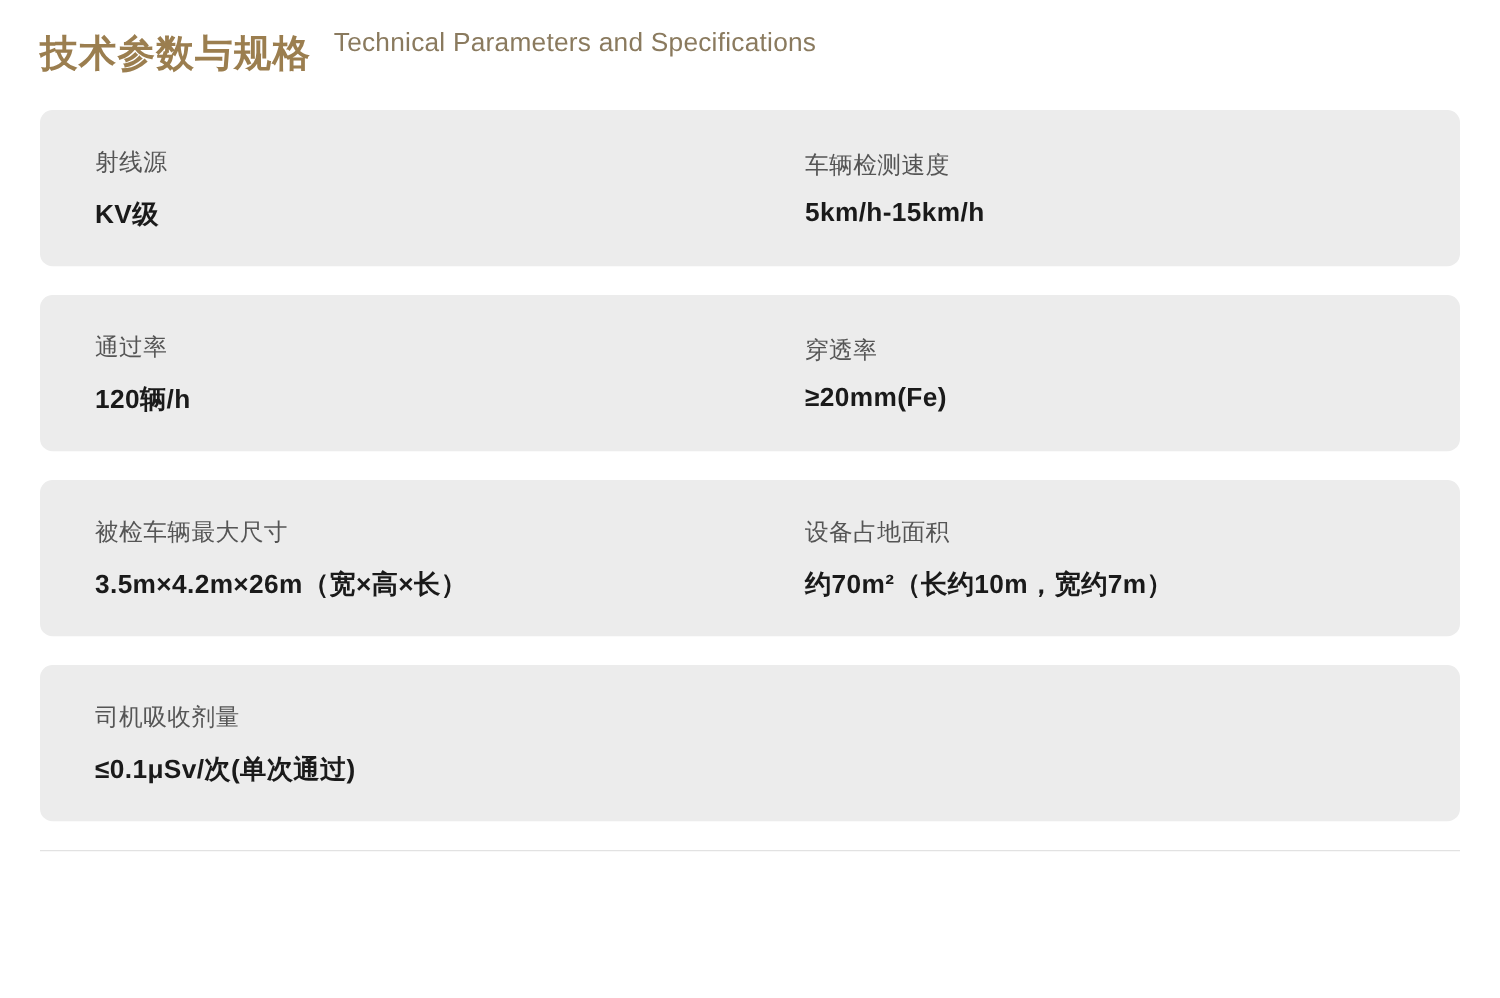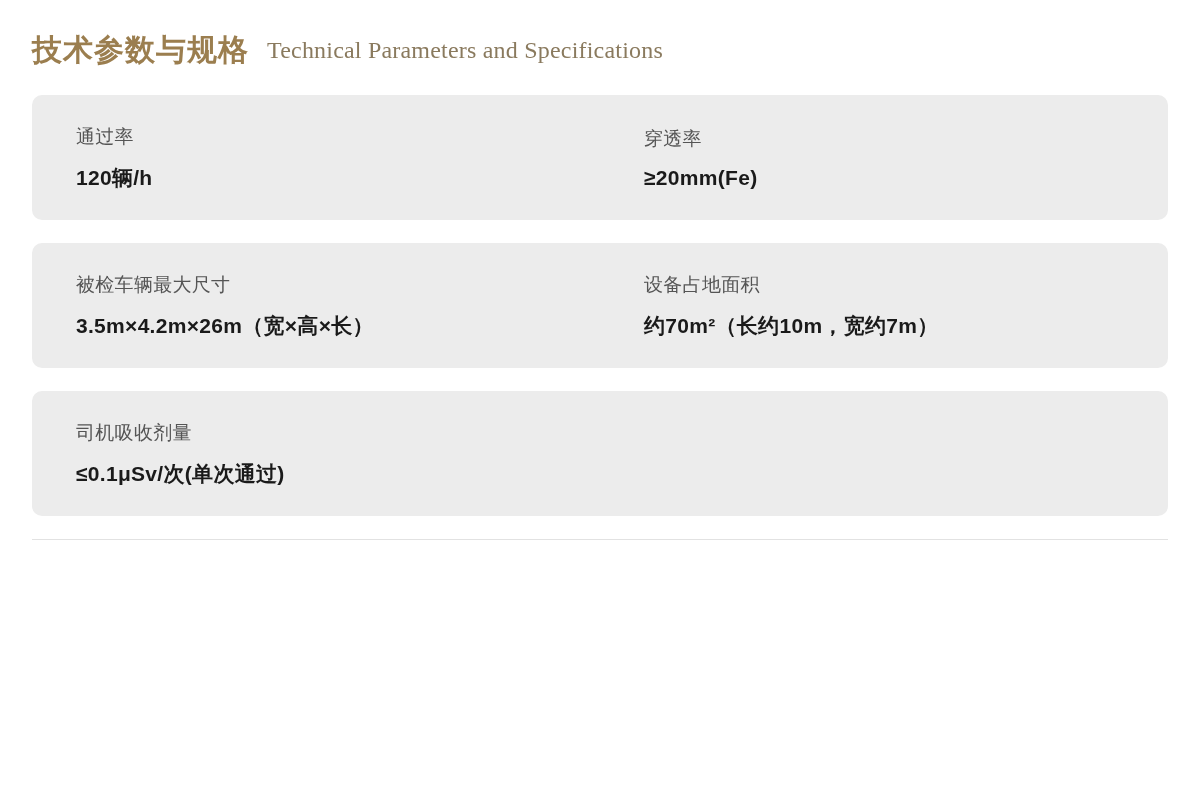--- a/index.html
+++ b/index.html
@@ -16,36 +16,35 @@
   }
   .page {
     width: 1200px;
     height: 798px;
     position: relative;
     box-sizing: border-box;
     padding: 0 32px;
   }
   .header {
     display: flex;
-    align-items: center;
-    padding-top: 30px;
+    align-items: flex-start;
+    padding-top: 23px;
     padding-left: 0px;
   }
   .title-cn {
     font-size: 30px;
     font-weight: bold;
     color: #9b7e4f;
     letter-spacing: 1px;
   }
   .title-en {
-    font-size: 24px;
+    font-size: 21px;
     color: #8a7a5e;
     margin-left: 18px;
     letter-spacing: 0.2px;
-    font-family: Liberation Serif, serif;
   }
   .spec-list {
     margin-top: 24px;
   }
   .spec-row {
     background: #ececec;
     border-radius: 10px;
     height: 125px;
     margin-bottom: 23px;
     display: flex;
@@ -90,20 +89,30 @@
 
 <div class="page">
 
   <div class="header">
     <div class="title-cn">技术参数与规格</div>
     <div class="title-en">Technical Parameters and Specifications</div>
   </div>
 
   <div class="spec-list">
 
+    <div class="spec-row">
+      <div class="spec-cell left">
+        <div class="spec-label">射线源</div>
+        <div class="spec-value">KV级</div>
+      </div>
+      <div class="spec-cell right">
+        <div class="spec-label">车辆检测速度</div>
+        <div class="spec-value">5km/h-15km/h</div>
+      </div>
+    </div>
 
     <div class="spec-row">
       <div class="spec-cell left">
         <div class="spec-label">通过率</div>
         <div class="spec-value">120辆/h</div>
       </div>
       <div class="spec-cell right">
         <div class="spec-label">穿透率</div>
         <div class="spec-value">≥20mm(Fe)</div>
       </div>

